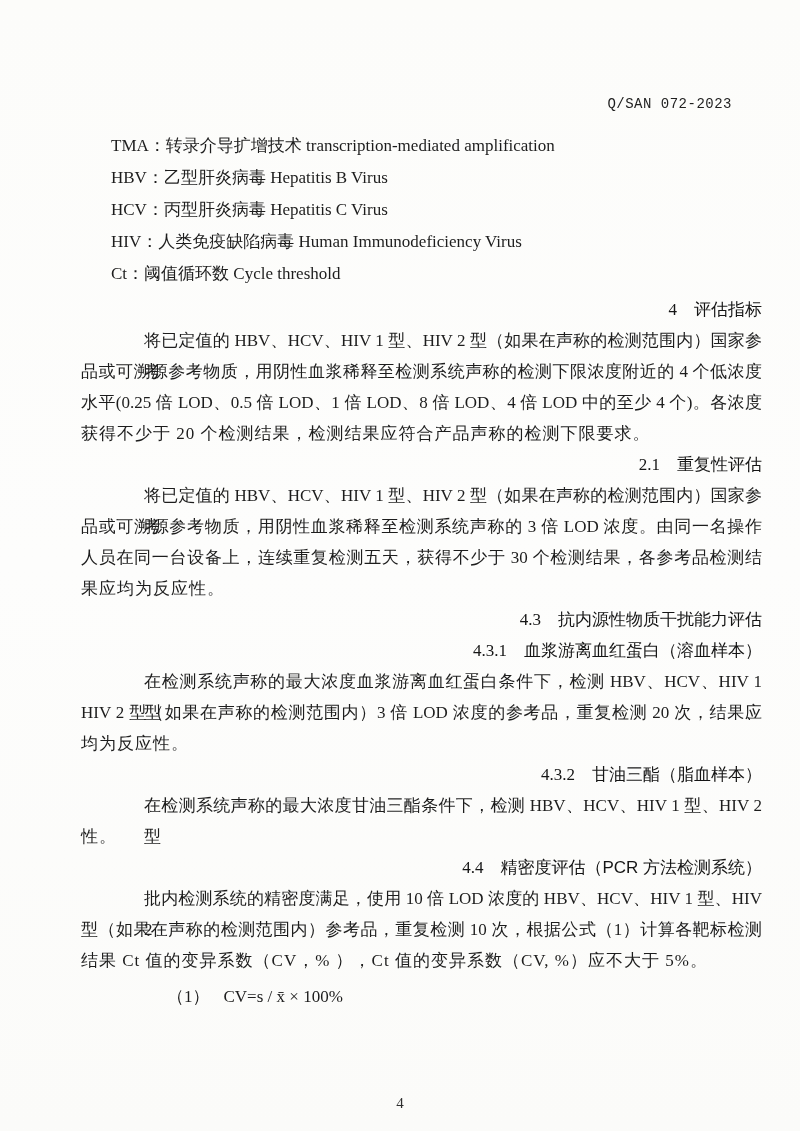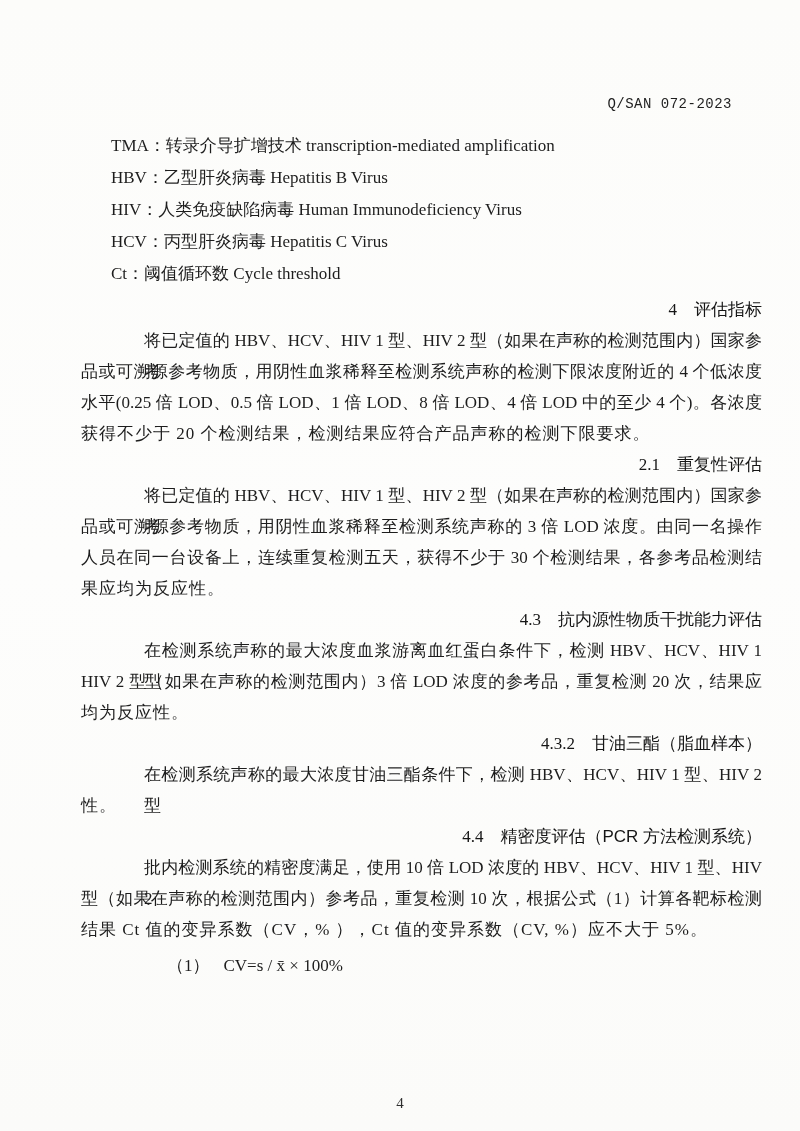--- a/index.html
+++ b/index.html
@@ -72,22 +72,22 @@
 <body>
 
 <div class="page">
 
   <div class="doc-code">Q/SAN 072-2023</div>
 
   <div class="content">
 
     <div class="abbr-line">TMA：转录介导扩增技术 transcription-mediated amplification</div>
     <div class="abbr-line">HBV：乙型肝炎病毒 Hepatitis B Virus</div>
+    <div class="abbr-line">HCV：丙型肝炎病毒 Hepatitis C Virus</div>
     <div class="abbr-line">HIV：人类免疫缺陷病毒 Human Immunodeficiency Virus</div>
-    <div class="abbr-line">HCV：丙型肝炎病毒 Hepatitis C Virus</div>
     <div class="abbr-line">Ct：阈值循环数 Cycle threshold</div>
 
     <div class="main">
 
       <div class="line heading">
         <span class="num">4</span><span>评估指标</span>
       </div>
 
       <div class="line j fl">将已定值的 HBV、HCV、HIV 1 型、HIV 2 型（如果在声称的检测范围内）国家参考</div>
       <div class="line j">品或可溯源参考物质，用阴性血浆稀释至检测系统声称的检测下限浓度附近的 4 个低浓度</div>
@@ -99,20 +99,23 @@
       </div>
       <div class="line j fl">将已定值的 HBV、HCV、HIV 1 型、HIV 2 型（如果在声称的检测范围内）国家参考</div>
       <div class="line j">品或可溯源参考物质，用阴性血浆稀释至检测系统声称的 3 倍 LOD 浓度。由同一名操作</div>
       <div class="line j">人员在同一台设备上，连续重复检测五天，获得不少于 30 个检测结果，各参考品检测结</div>
       <div class="line last">果应均为反应性。</div>
 
       <div class="line heading">
         <span class="num">4.3</span><span>抗内源性物质干扰能力评估</span>
       </div>
 
+      <div class="line heading">
+        <span class="num">4.3.1</span><span>血浆游离血红蛋白（溶血样本）</span>
+      </div>
       <div class="line j fl">在检测系统声称的最大浓度血浆游离血红蛋白条件下，检测 HBV、HCV、HIV 1 型、</div>
       <div class="line j">HIV 2 型（如果在声称的检测范围内）3 倍 LOD 浓度的参考品，重复检测 20 次，结果应</div>
       <div class="line last">均为反应性。</div>
 
       <div class="line heading">
         <span class="num">4.3.2</span><span>甘油三酯（脂血样本）</span>
       </div>
       <div class="line j fl">在检测系统声称的最大浓度甘油三酯条件下，检测 HBV、HCV、HIV 1 型、HIV 2 型</div>
       <div class="line last">性。</div>
 

